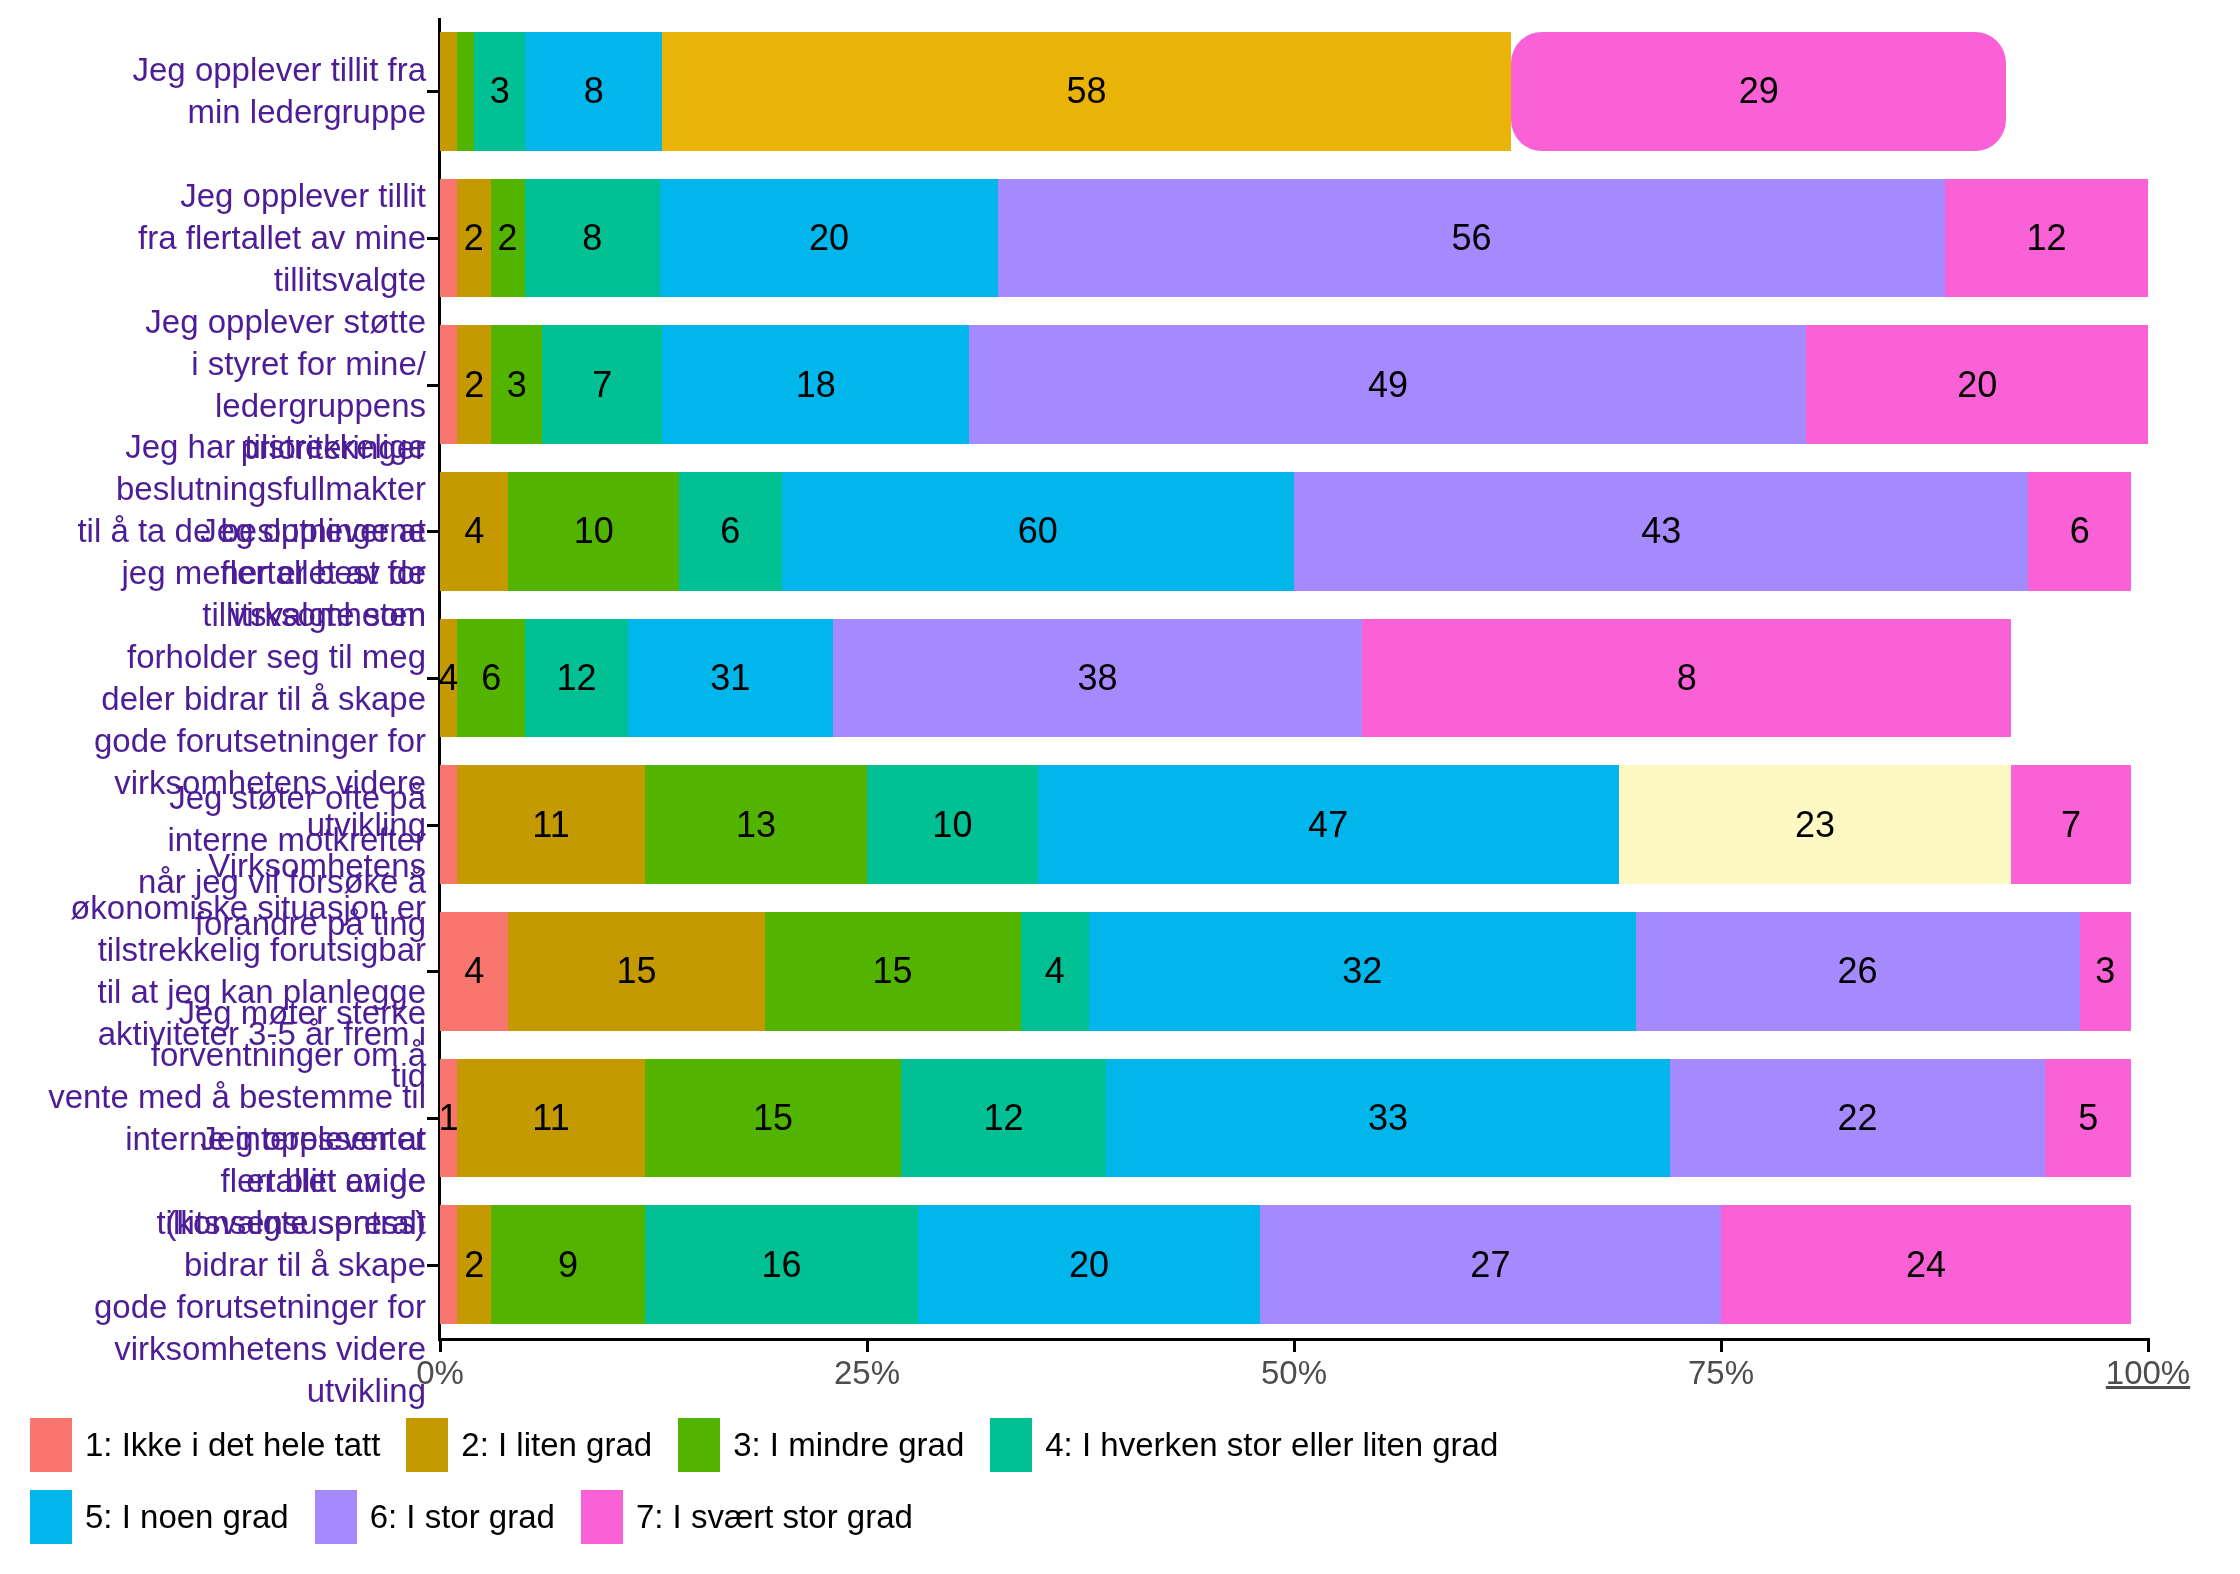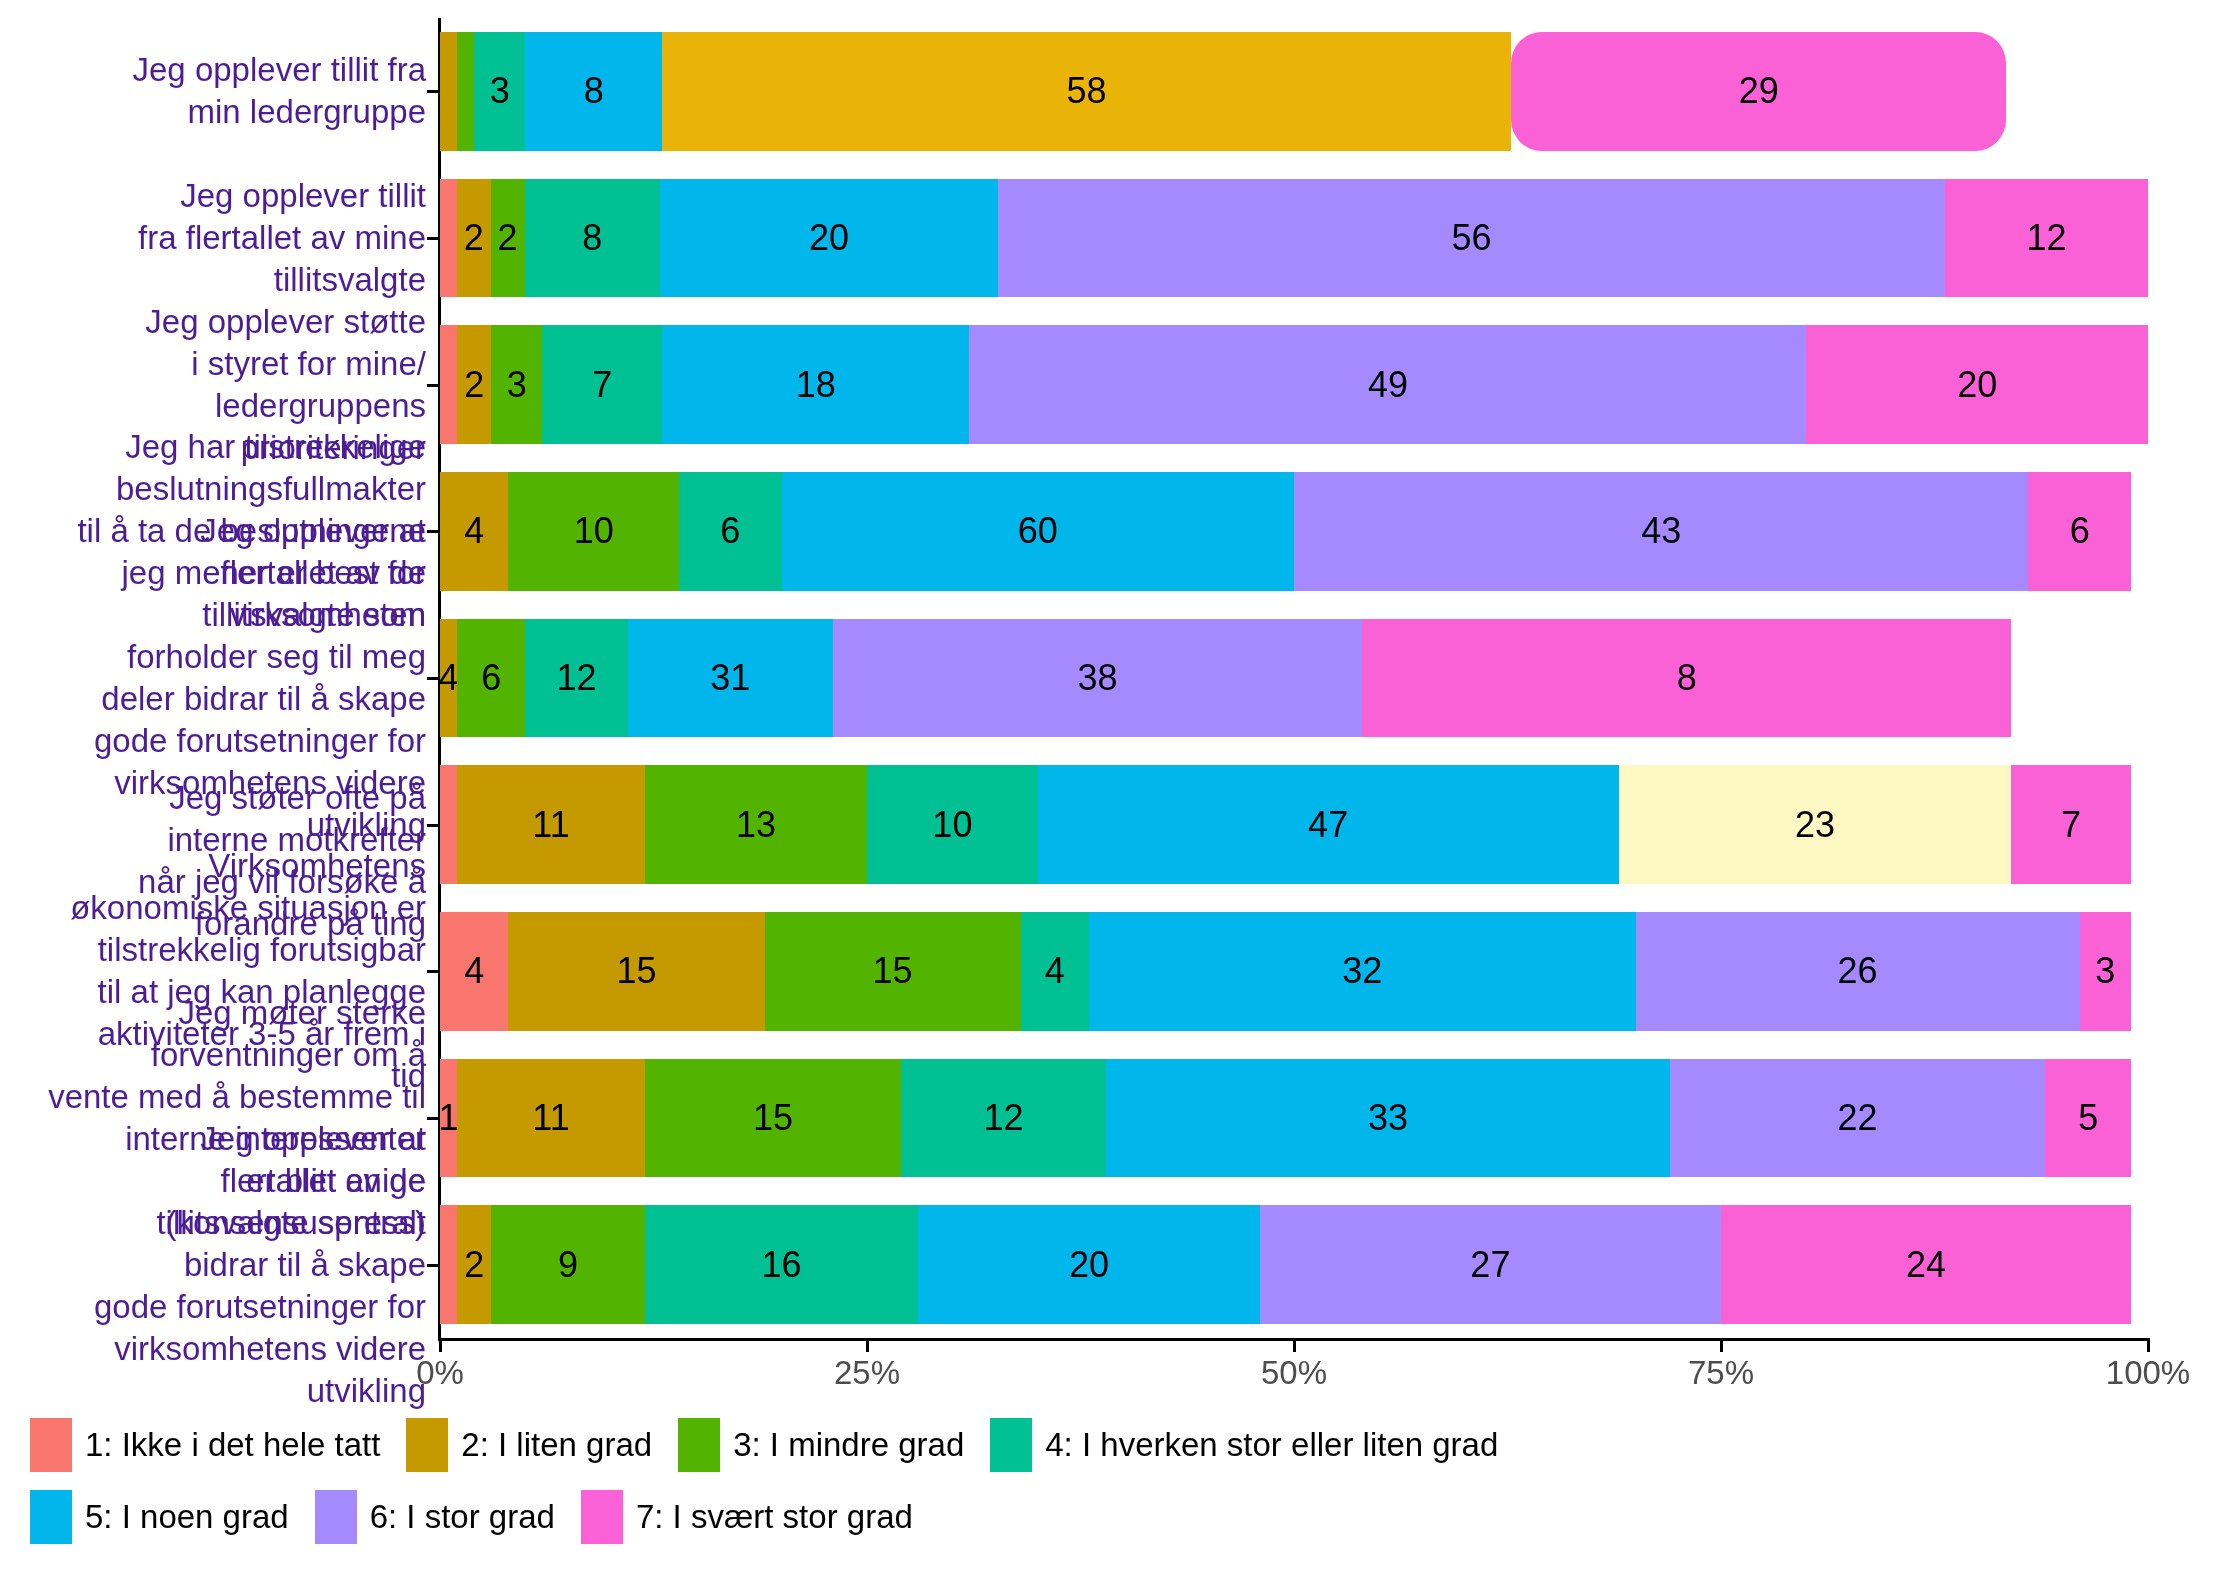--- a/index.html
+++ b/index.html
@@ -275,21 +275,21 @@
   <div id="x-ticks">
       <div class="x-tick" style="left: 439px;"></div>
       <div class="x-tick-label" style="left: 440px;">0%</div>
       <div class="x-tick" style="left: 866px;"></div>
       <div class="x-tick-label" style="left: 867px;">25%</div>
       <div class="x-tick" style="left: 1293px;"></div>
       <div class="x-tick-label" style="left: 1294px;">50%</div>
       <div class="x-tick" style="left: 1720px;"></div>
       <div class="x-tick-label" style="left: 1721px;">75%</div>
       <div class="x-tick" style="left: 2147px;"></div>
-      <div class="x-tick-label" style="left: 2148px;">100%</div>
+      <div class="x-tick-label" style="left: 2148px; text-decoration: underline;">100%</div>
     </div>
 
   <div class="legend" id="legend">
       <div class="legend-row">
         <div class="legend-item">
           <div class="legend-swatch" style="background: rgb(248, 118, 109);"></div>
           <div class="legend-text">1: Ikke i det hele tatt</div>
         </div>
         <div class="legend-item">
           <div class="legend-swatch" style="background: rgb(196, 154, 0);"></div>

